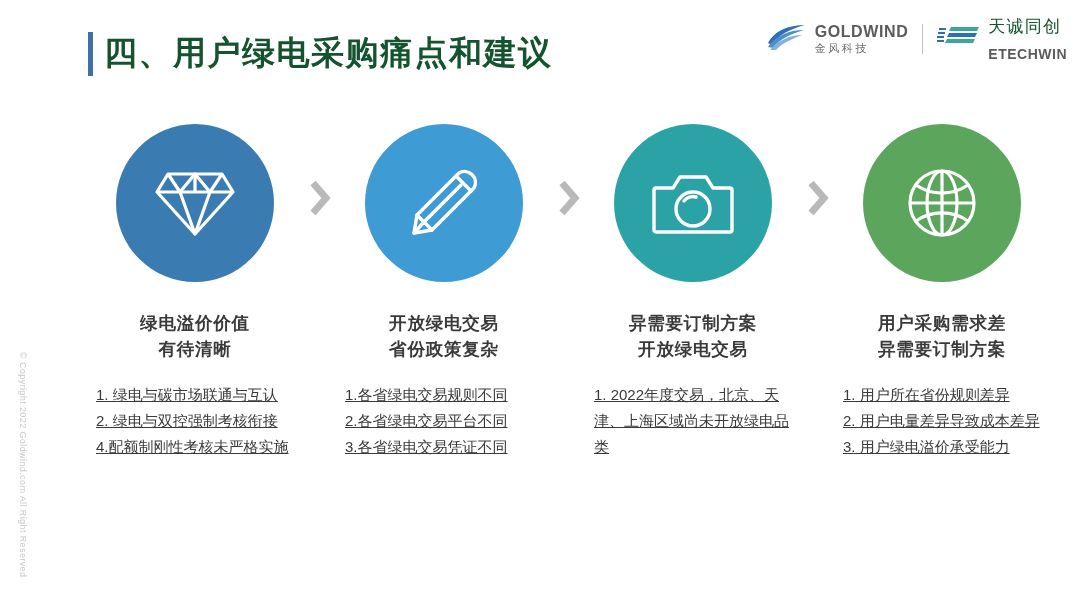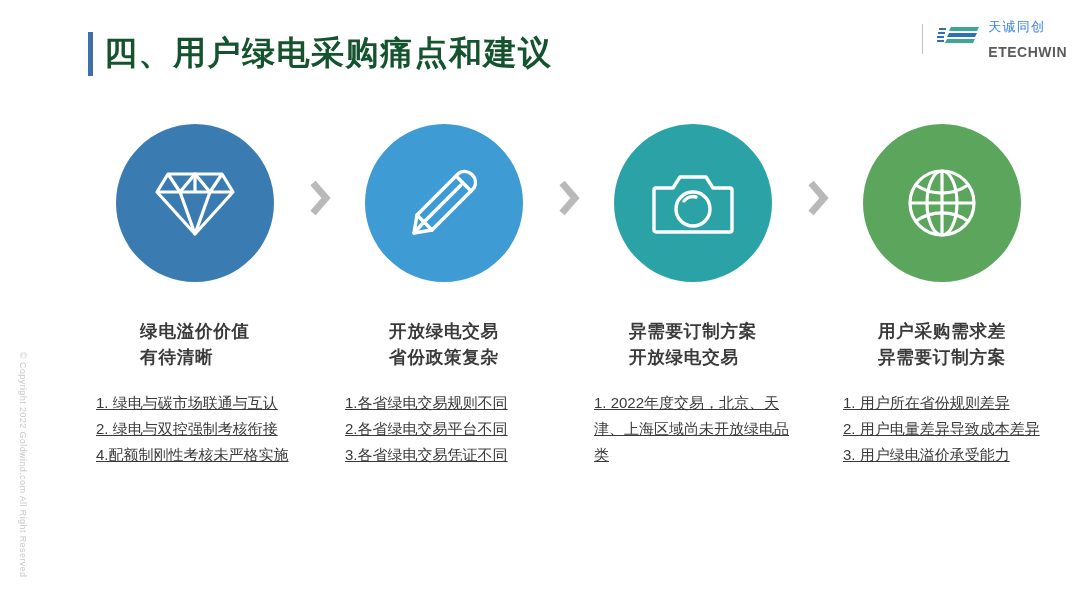--- a/index.html
+++ b/index.html
@@ -58,21 +58,21 @@
   .logo-text-block { display: flex; flex-direction: column; justify-content: center; line-height: 1; }
   .logo-en-gw {
     font-size: 16px; font-weight: bold; color: #5b5b5b;
     letter-spacing: 0.6px;
   }
   .logo-cn-gw {
     font-size: 11px; color: #6b6b6b; letter-spacing: 2.6px;
     margin-top: 3px;
   }
   .logo-cn-et {
-    font-size: 13px; color: #3b82f6; letter-spacing: 1.2px;
+    font-size: 17px; color: #14532d; letter-spacing: 1.2px;
   }
   .logo-en-et {
     font-size: 14px; font-weight: bold; color: #5b5b5b;
     letter-spacing: 0.5px; margin-top: 12px;
   }
   #logo-divider {
     width: 1px; height: 30px;
     background: #c3c3c3;
     margin: 0 14px;
   }
@@ -94,25 +94,25 @@
   }
   .circle {
     width: 158px; height: 158px;
     border-radius: 50%;
     display: flex; align-items: center; justify-content: center;
     flex: 0 0 auto;
   }
   .circle svg { display: block; }
 
   .col-heading {
-    margin-top: 36px;
+    margin-top: 28px;
     font-size: 17.5px;
     font-weight: bold;
     color: #3a3a3a;
-    text-align: left;
+    text-align: center;
     line-height: 26px;
     letter-spacing: 0.8px;
     white-space: pre-line;
   }
   .col-body {
     margin-top: 20px;
     width: 200px;
     font-size: 15px;
     color: #3a3a3a;
     line-height: 26px;
@@ -147,20 +147,33 @@
 <body>
 
 <div id="slide">
 
   <div id="header">
     <div id="title-accent"></div>
     <div id="page-title">四、用户绿电采购痛点和建议</div>
 
     <div id="logo-bar">
 
+      <div class="logo-group">
+        <span>
+          <svg width="44" height="28" viewBox="0 0 44 28">
+            <path d="M4 20 C10 8, 24 2, 41 2 C26 6, 14 12, 8 22 Z" fill="#2f6fb5"></path>
+            <path d="M4 24 C11 13, 25 7, 40 7 C27 11, 15 16, 9 25 Z" fill="#4d8fcc"></path>
+            <path d="M6 27 C13 18, 26 12, 38 12 C28 16, 18 20, 12 27 Z" fill="#7fb3dd"></path>
+          </svg>
+        </span>
+        <span class="logo-text-block">
+          <span class="logo-en-gw">GOLDWIND</span>
+          <span class="logo-cn-gw">金风科技</span>
+        </span>
+      </div>
 
       <div id="logo-divider"></div>
 
       <div class="logo-group">
         <span>
           <svg width="44" height="26" viewBox="0 0 44 26">
             <path d="M14 3 L42 3 L40 7 L12 7 Z" fill="#3aa79a"></path>
             <path d="M12 9 L40 9 L38 13 L10 13 Z" fill="#2f6fb5"></path>
             <path d="M10 15 L38 15 L36 19 L8 19 Z" fill="#3aa79a"></path>
             <rect x="2" y="4" width="7" height="2" fill="#2f6fb5"></rect>

